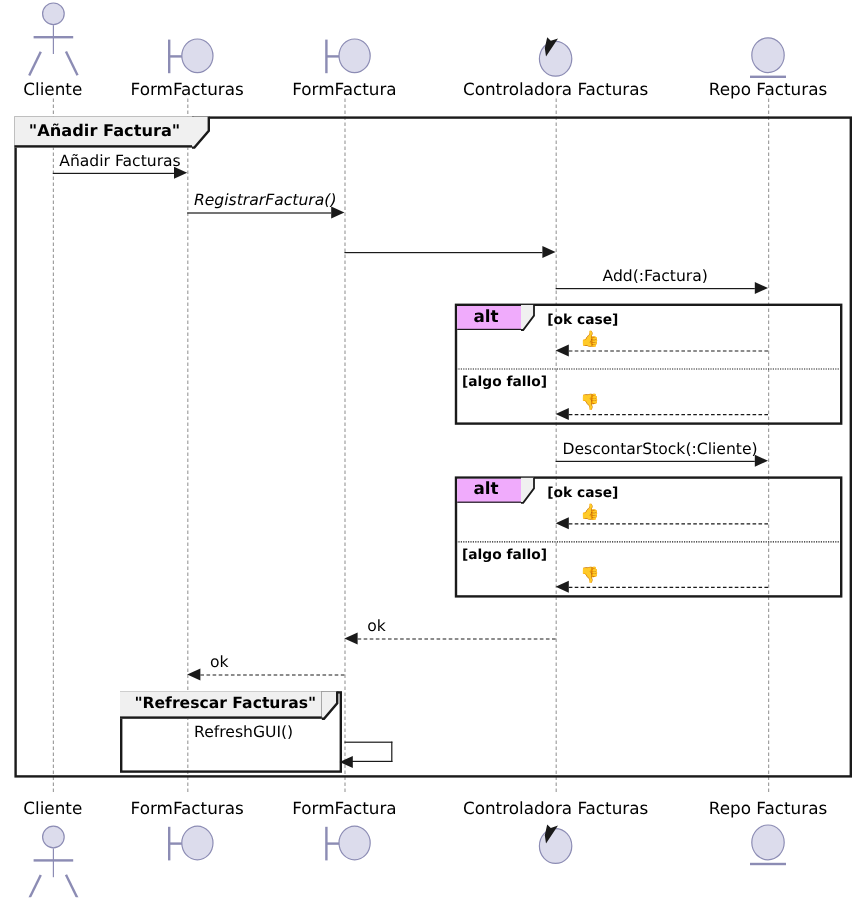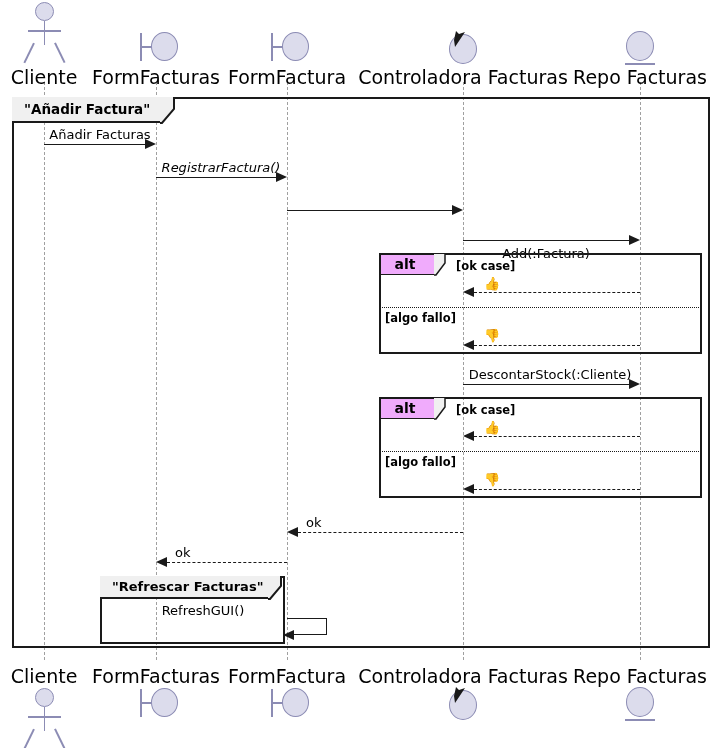--- a/index.html
+++ b/index.html
@@ -15,21 +15,21 @@
     width: 717px;
     height: 748px;
     background: #ffffff;
     overflow: hidden;
   }
   
   .participant-label {
     position: absolute;
     transform: translateX(-50%);
     white-space: nowrap;
-    font-size: 19px;
+    font-size: 14px;
     color: #000000;
     line-height: 1;
   }
   .lifeline {
     position: absolute;
     width: 0;
     border-left: 1px dashed #a0a0a0;
   }
   
   .icon-wrap {
@@ -196,21 +196,21 @@
 
   <div class="msg-line solid" style="left:156px; top:177px; width:120px;"></div>
   <div class="arrowhead right" style="left:276px; top:172px;"></div>
   <div class="msg-label center" style="left:221px; top:161px;font-style:italic;">RegistrarFactura()</div>
 
   <div class="msg-line solid" style="left:287px; top:210px; width:165px;"></div>
   <div class="arrowhead right" style="left:452px; top:205px;"></div>
 
   <div class="msg-line solid" style="left:463px; top:240px; width:166px;"></div>
   <div class="arrowhead right" style="left:629px; top:235px;"></div>
-  <div class="msg-label center" style="left:546px; top:224px;margin-top:23px;">Add(:Factura)</div>
+  <div class="msg-label center" style="left:546px; top:224px;">Add(:Factura)</div>
 
   <div class="frame" style="left:379px; top:253px; width:323px; height:101px;"></div>
   <div class="alt-tab" style="left:380.5px; top:254.5px; width:55px; height:20px;">alt</div>
   <svg style="position:absolute; left:434px; top:254px;" width="14" height="22">
     <path d="M0 0 L11 0 L11 9 L2 21 L0 21 Z" fill="#f0f0f0" stroke="none"></path>
     <path d="M11 0 L11 9 L2 21 L0 21" fill="none" stroke="#1a1a1a" stroke-width="1.5"></path>
   </svg>
   <div class="guard" style="left:456px; top:259px;">[ok case]</div>
   <div class="alt-divider" style="left:380px; top:307px; width:321px;"></div>
   <div class="guard" style="left:385px; top:311px;">[algo fallo]</div>

